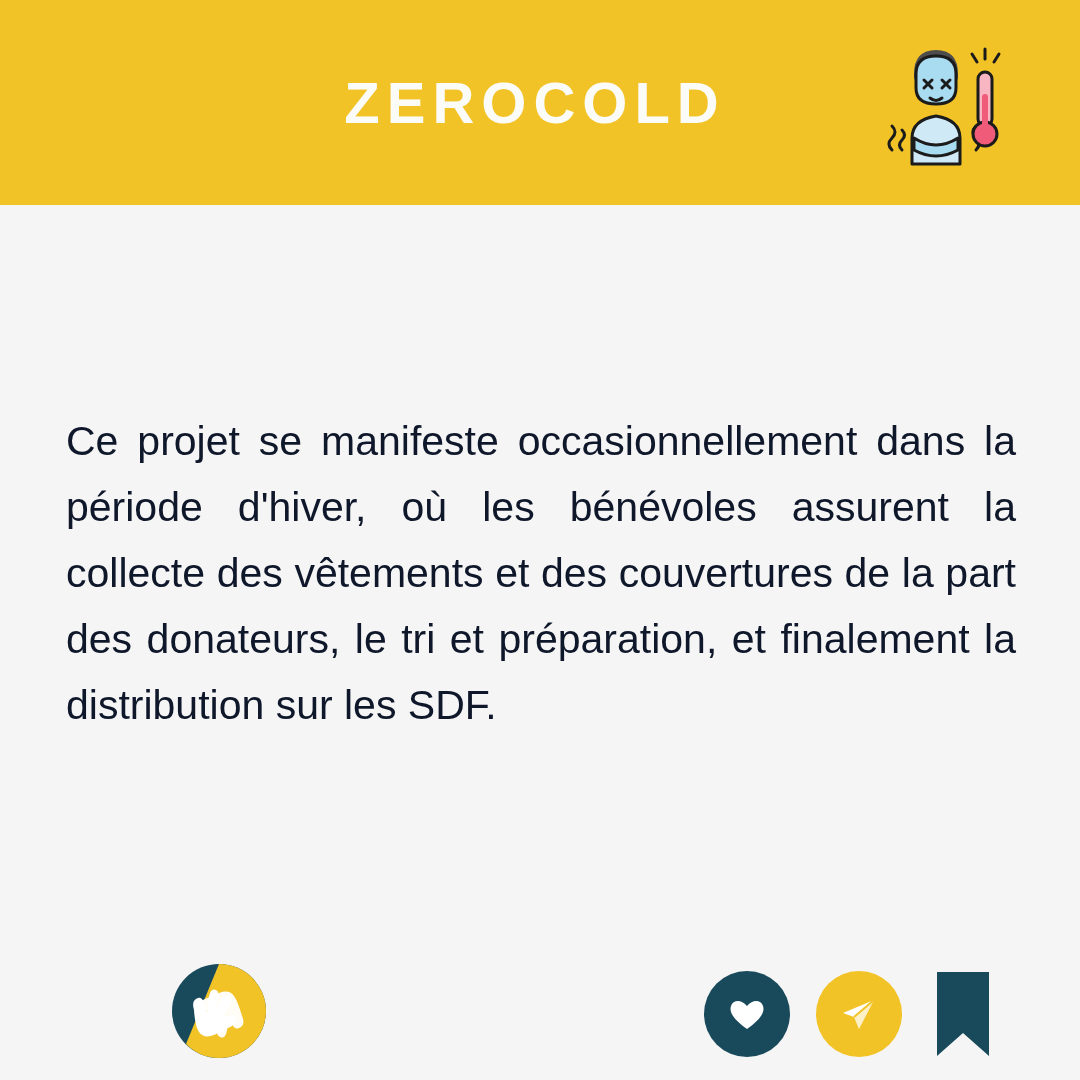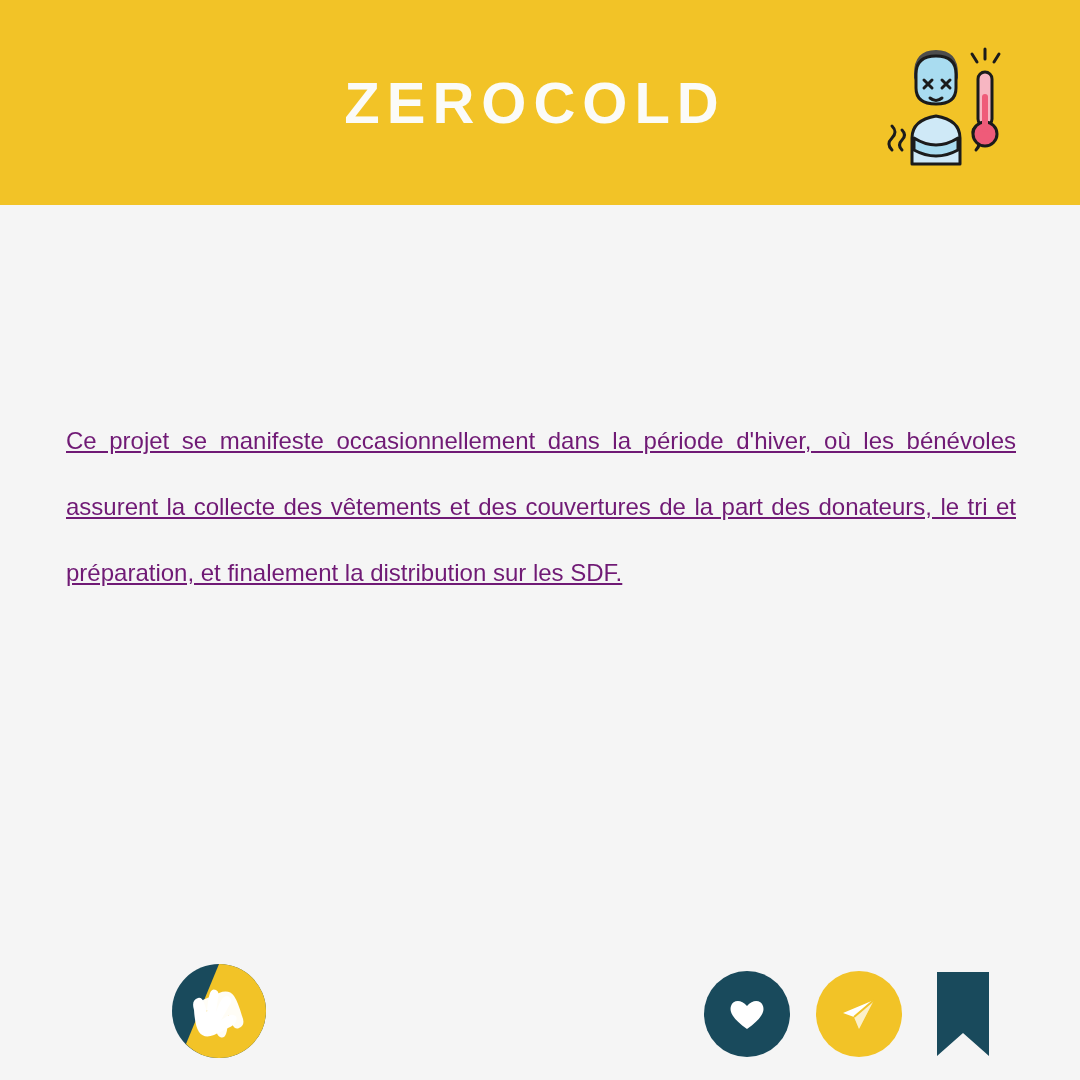--- a/index.html
+++ b/index.html
@@ -60,27 +60,26 @@
     height: 205px;
     background: #f2c327;
   }
 
   
   .body-text {
     position: absolute;
     left: 66px;
     top: 408px;
     width: 950px;
-    font-size: 24px;
+    font-size: 41px;
     line-height: 66px;
-    color: #701a75;
+    color: #0f172a;
     text-align: justify;
     font-weight: 500;
     letter-spacing: 0px;
-    text-decoration: underline;
   }
 
   
   .footer {
     position: absolute;
     left: 0;
     bottom: 0;
     width: 1080px;
     height: 180px;
   }

